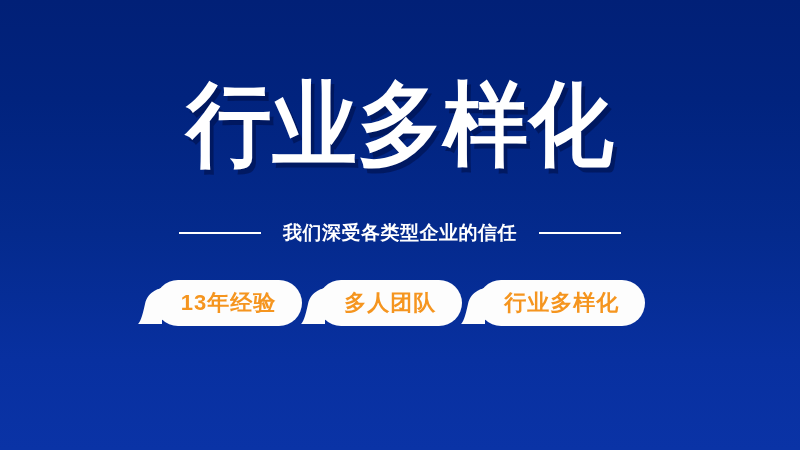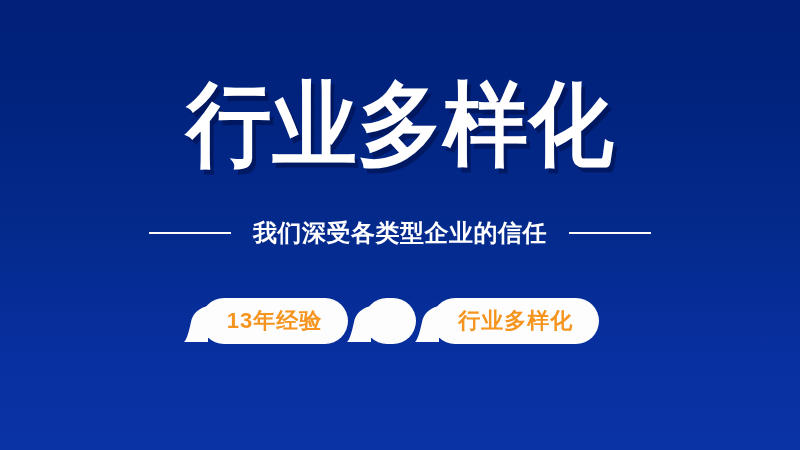--- a/index.html
+++ b/index.html
@@ -54,21 +54,21 @@
     gap: 22px;
   }
   .rule {
     width: 82px;
     height: 2px;
     background: #ffffff;
     flex: none;
   }
   .subtitle {
     color: #ffffff;
-    font-size: 24px;
+    font-size: 19px;
     font-weight: bold;
     letter-spacing: 0.5px;
     white-space: nowrap;
   }
 
   
   .badges {
     position: absolute;
     top: 280px;
     left: 0;
@@ -87,21 +87,20 @@
     align-items: center;
     justify-content: center;
     background: #fdfdfd;
     border-radius: 23px;
     color: #f5951f;
     font-size: 22px;
     font-weight: bold;
     letter-spacing: 1px;
     white-space: nowrap;
     box-sizing: border-box;
-    margin-top: 18px;
   }
   
   .badge .tail {
     position: absolute;
     left: -17px;
     top: 8px;
     width: 24px;
     height: 44px;
     overflow: hidden;
     pointer-events: none;
@@ -133,20 +132,21 @@
       </span>
       <span>13年经验</span>
     </div>
 
     <div class="badge">
       <span class="tail">
         <svg width="24" height="44" viewBox="0 0 24 44">
           <path d="M24 0 C24 0 10 2 7 16 C4 30 2 34 0 36 L24 36 Z" fill="#fdfdfd"></path>
         </svg>
       </span>
+      <span>多人团队</span>
     </div>
 
     <div class="badge">
       <span class="tail">
         <svg width="24" height="44" viewBox="0 0 24 44">
           <path d="M24 0 C24 0 10 2 7 16 C4 30 2 34 0 36 L24 36 Z" fill="#fdfdfd"></path>
         </svg>
       </span>
       <span>行业多样化</span>
     </div>

